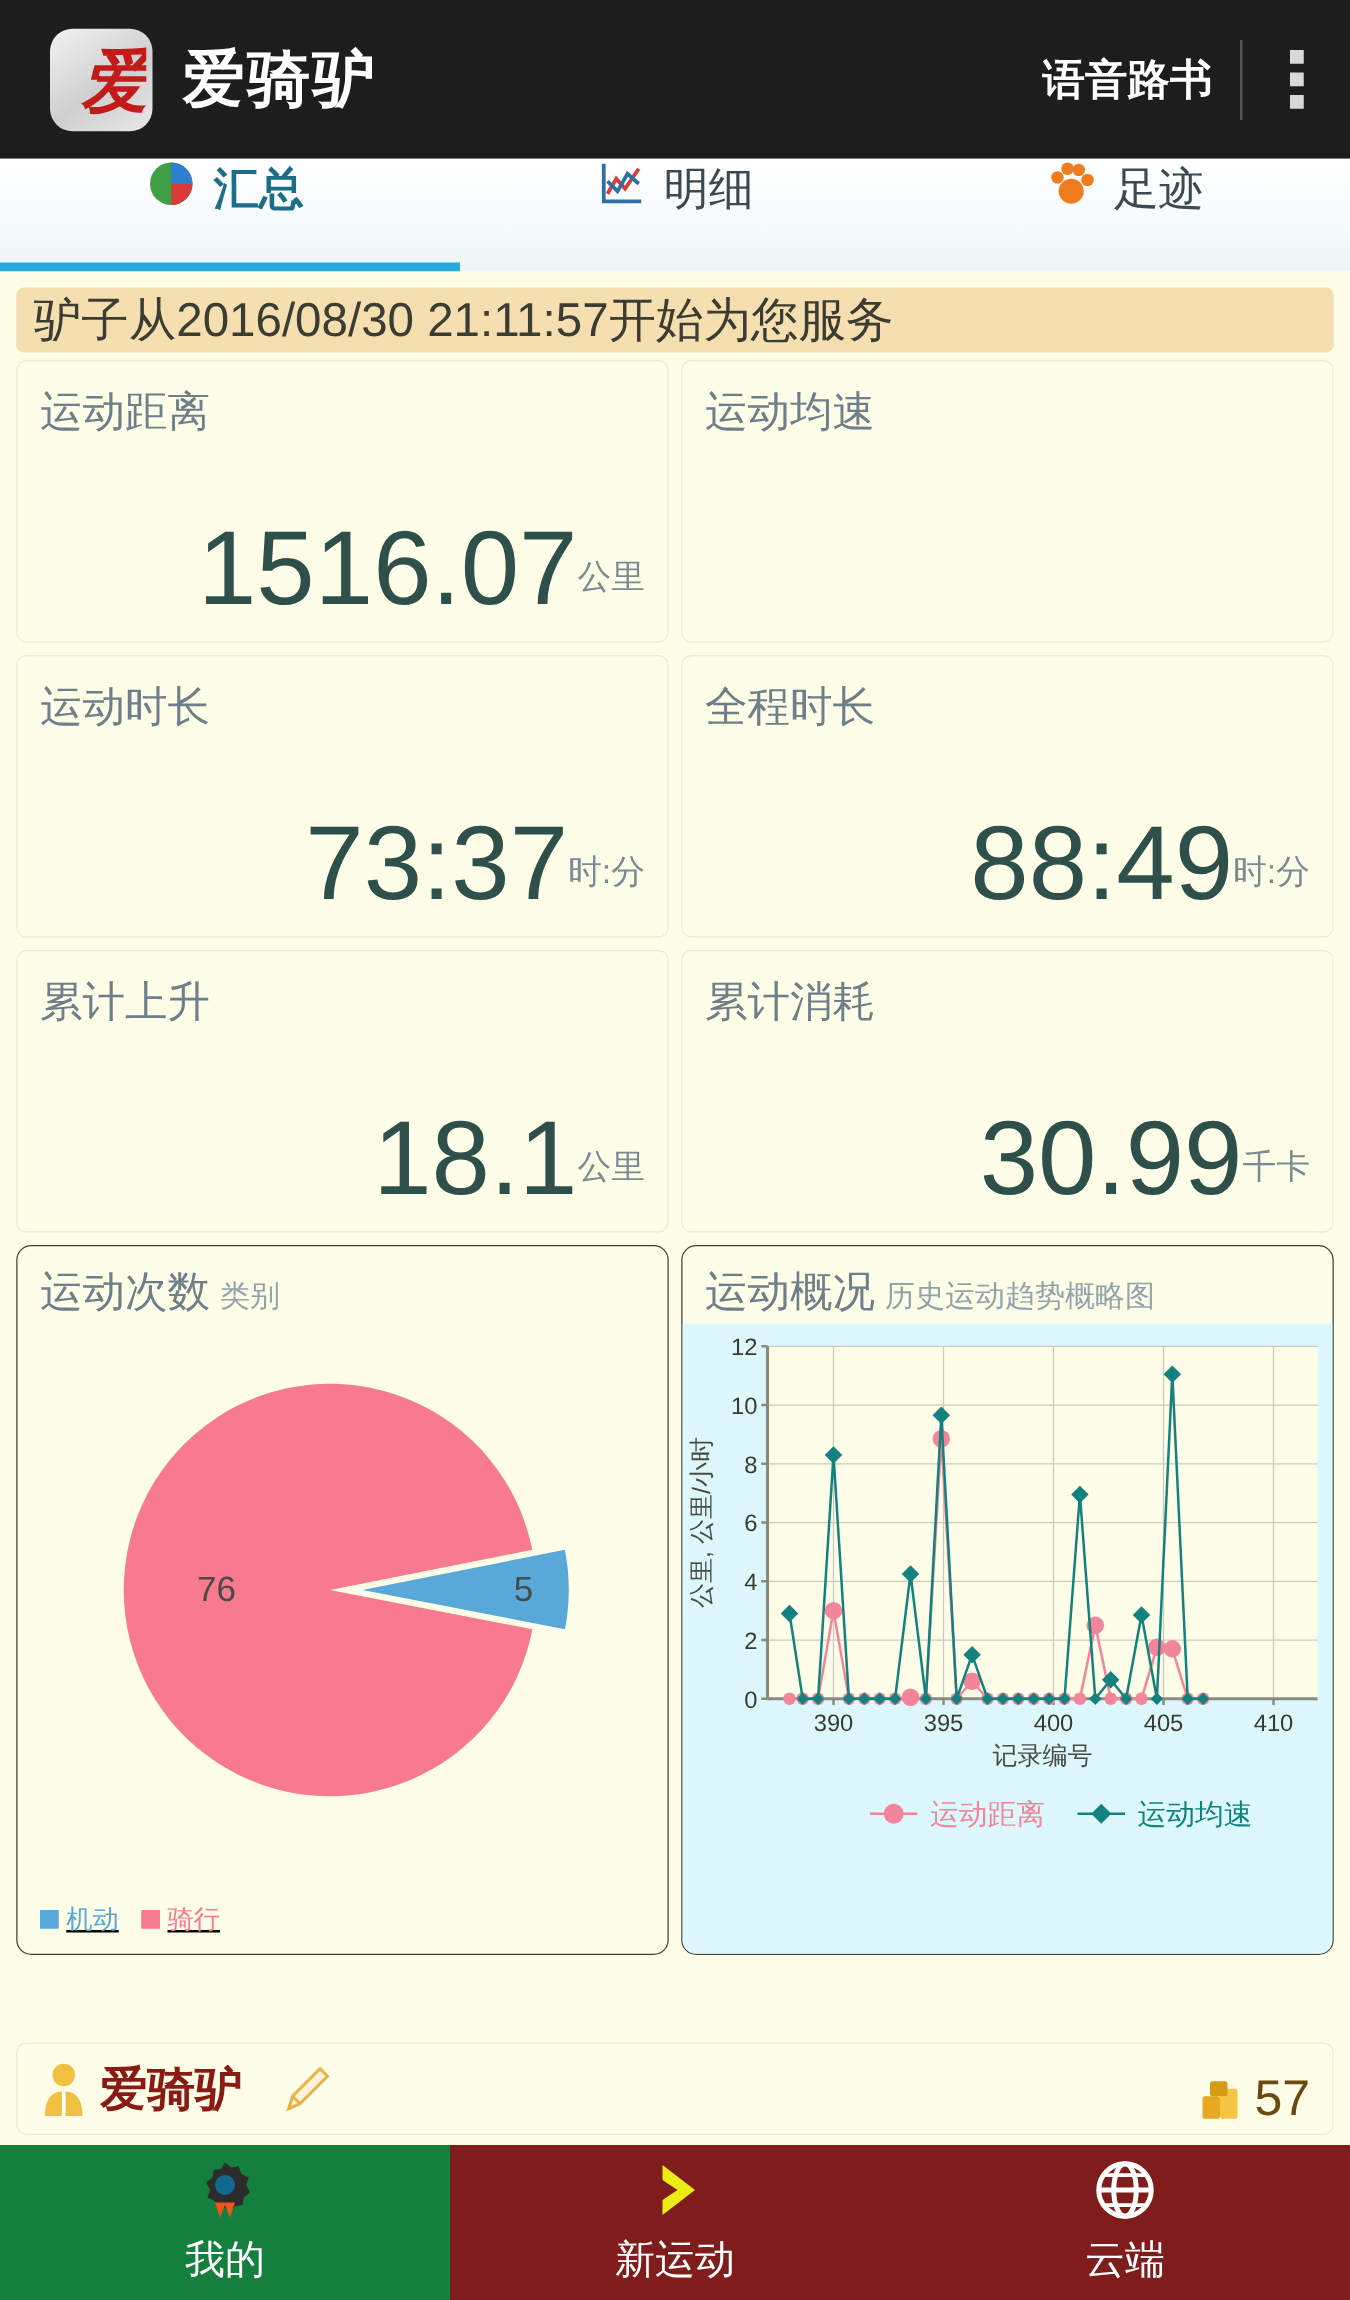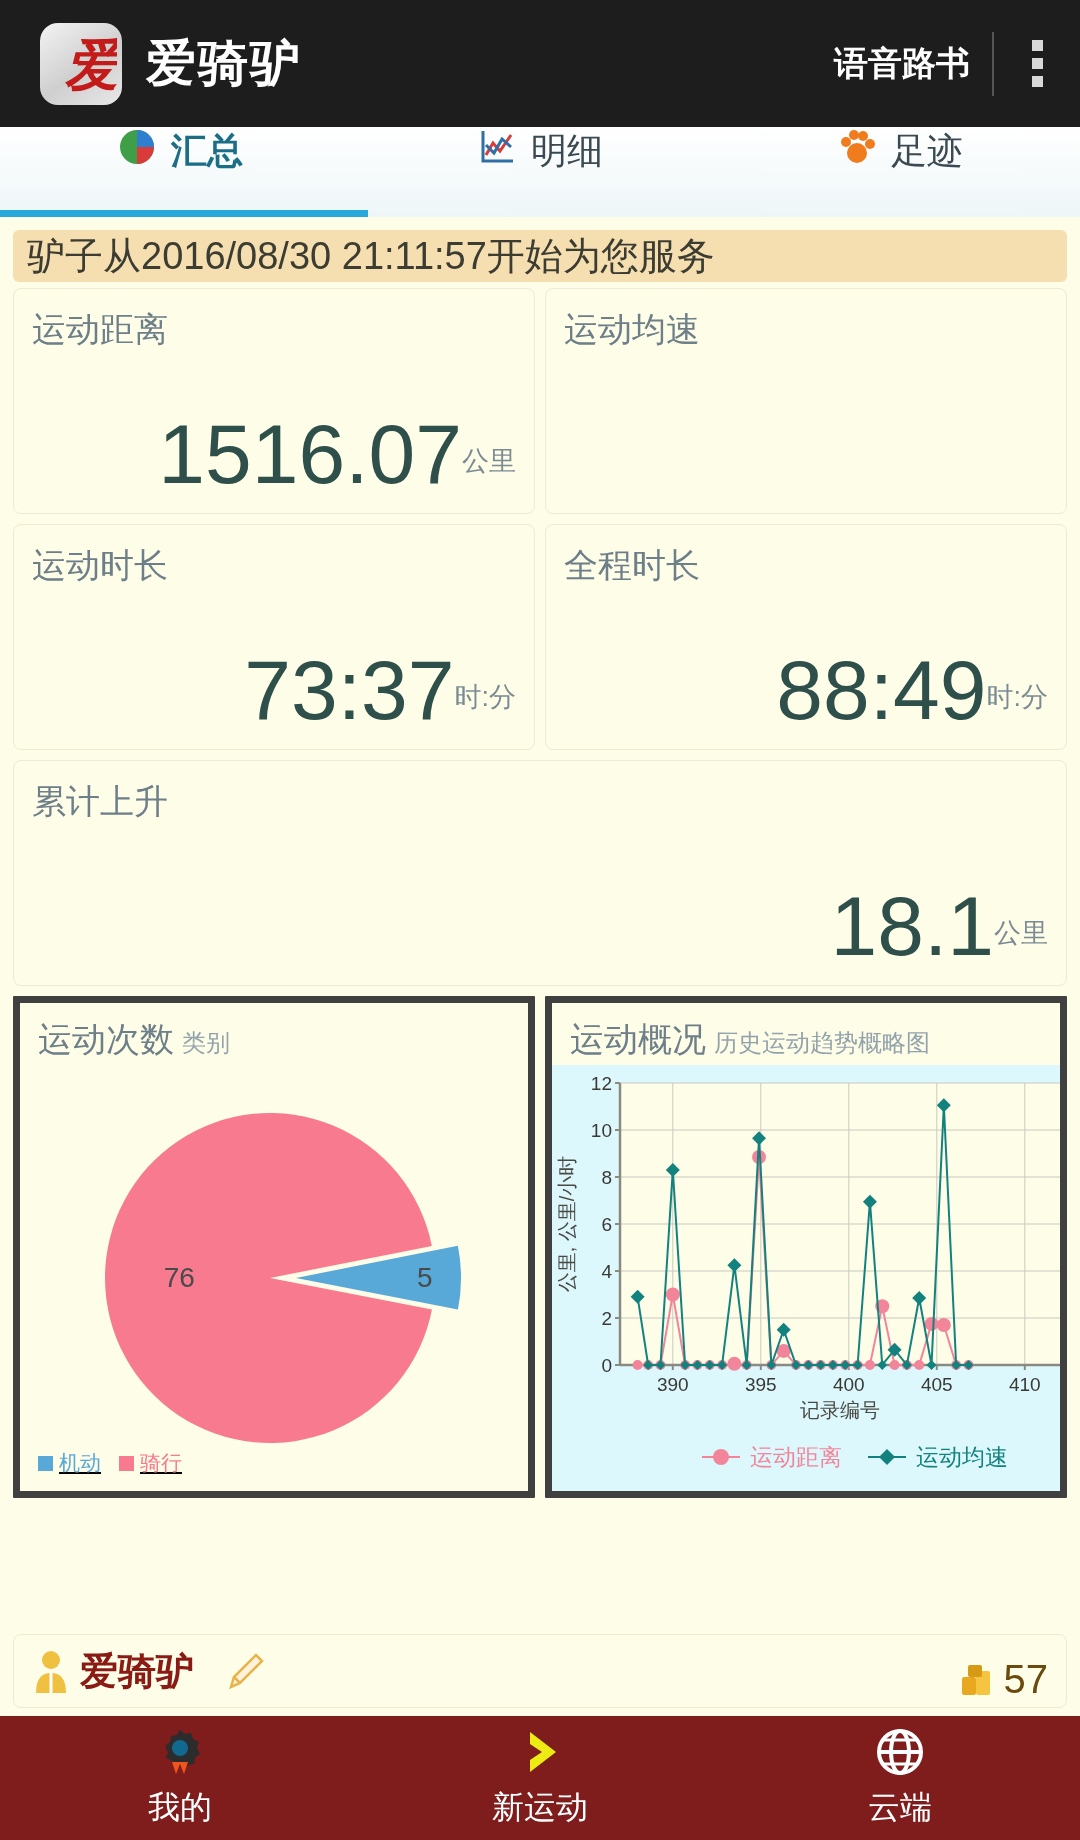--- a/index.html
+++ b/index.html
@@ -75,22 +75,22 @@
   .card-value-wrap {
     position: absolute; right: 18px; bottom: 18px;
     display: flex; align-items: flex-end; 
   }
   .card-value { font-size: 84px; color: #2f4f4b; line-height: .95; }
   .card-unit { font-size: 27px; color: #7b8b93; padding-bottom: 16px; }
 
   
   .charts { display: flex; gap: 10px; padding: 0 13px; }
   .chartcard {
-    flex: 1; background: #fdfde8; border: 7px solid #404040;
-    border-radius: 1px; height: 502px; position: relative; overflow: hidden;
+    flex: 1; background: #fdfde8; border: 1px solid #404040;
+    border-radius: 12px; height: 568px; position: relative; overflow: hidden;
   }
   .chart-head { padding: 14px 0 0 18px; display:flex; align-items:baseline; gap:8px;}
   .chart-head .main { font-size: 34px; color:#6e7f89; font-weight:500;}
   .chart-head .sub  { font-size: 24px; color:#93a3ab; }
 
   .pielegend {
     position:absolute; left:18px; bottom:14px;
     display:flex; gap:18px; align-items:center; font-size:21px;
   }
   .pielegend span { display:flex; align-items:center; gap:6px;text-decoration:underline; }
@@ -114,21 +114,21 @@
   .coincount { font-size:40px; color:#6b4a10; font-weight:500; }
 
   
   .bottomnav {
     position:absolute; left:0; right:0; bottom:0; height:124px; display:flex;
   }
   .navitem {
     flex:1; display:flex; flex-direction:column; align-items:center;
     justify-content:center; gap:8px; background:#7f1d1d;
   }
-  .navitem.active { background:#7f1d1d; }
+  .navitem.active { background:#15803d; }
   .navlabel { color:#fff; font-size: 32px; }
   .navicon { height:52px; display:flex; align-items:center; justify-content:center; }
 </style>
 </head>
 <body>
 
 <div class="appbar">
   <div class="applogo">
     <svg width="72" height="72" viewBox="0 0 72 72">
       <text x="20" y="56" font-family="Liberation Serif, serif" font-size="56" fill="#c31a1a" font-style="italic" font-weight="bold">爱</text>
@@ -212,20 +212,27 @@
         <span class="card-unit">时:分</span>
       </div>
     </div>
   </div>
   <div class="row">
     <div class="card">
       <div class="card-title">累计上升</div>
       <div class="card-value-wrap">
         <span class="card-value">18.1</span>
         <span class="card-unit">公里</span>
+      </div>
+    </div>
+    <div class="card">
+      <div class="card-title">累计消耗</div>
+      <div class="card-value-wrap">
+        <span class="card-value">30.99</span>
+        <span class="card-unit">千卡</span>
       </div>
     </div>
   </div>
 </div>
 
 <div class="charts">
 
   <div class="chartcard">
     <div class="chart-head">
       <span class="main">运动次数</span>

